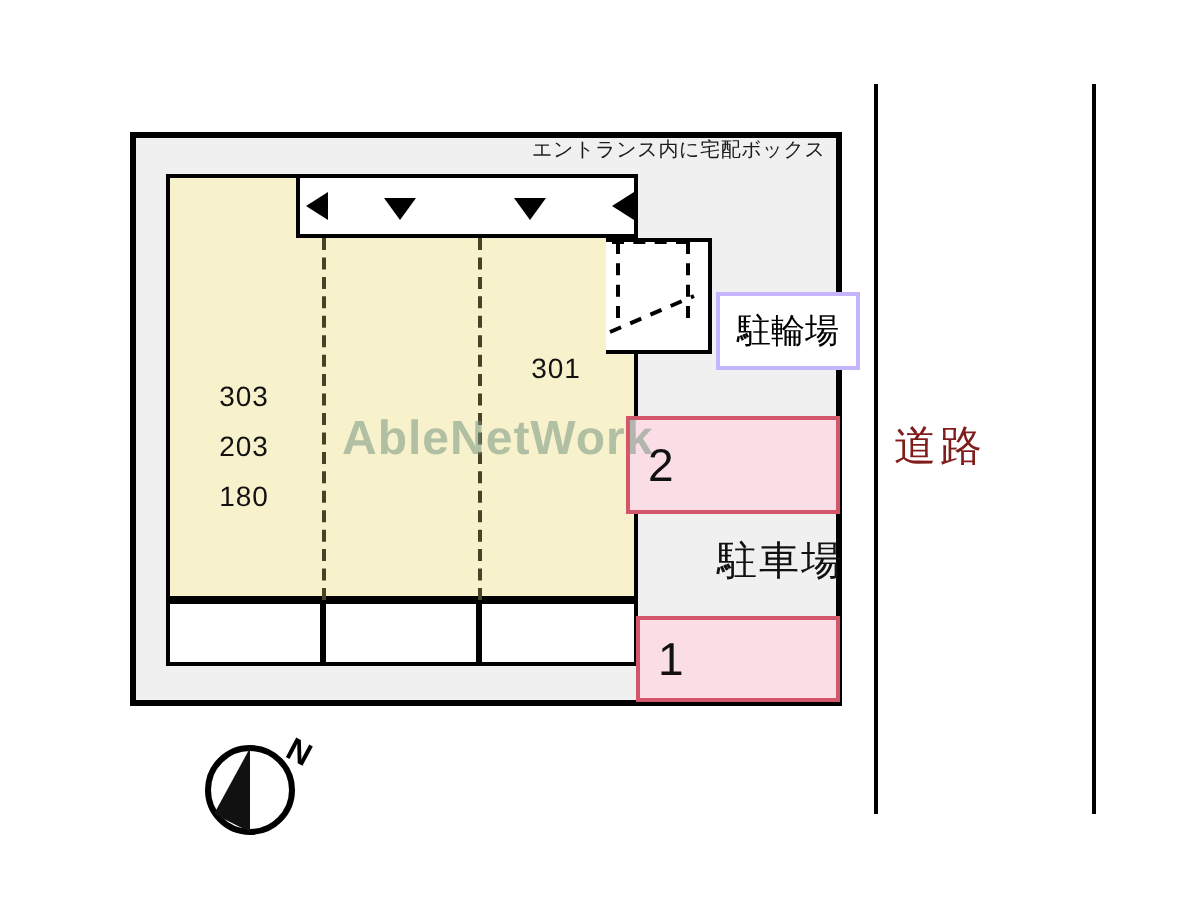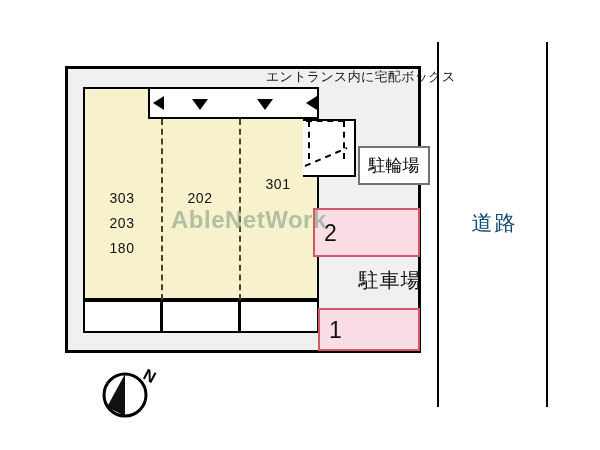--- a/index.html
+++ b/index.html
@@ -146,35 +146,35 @@
   .room-col.c3 { left: 83px;  top: 186px; }
   .room-col.c2 { left: 161px; top: 186px; }
   .room-col.c1 { left: 239px; top: 172px; }
   .room-num { display: block; }
 
   
   .delivery-note {
     position: absolute;
     left: 266px;
     top: 68px;
-    font-size: 13px;
+    font-size: 10px;
     color: #1a1a1a;
     white-space: nowrap;
     letter-spacing: 0.3px;
   }
 
   
   .bike-parking {
     position: absolute;
     left: 358px;
     top: 146px;
     width: 72px;
     height: 39px;
     background: #ffffff;
-    border: 2px solid #737373;
+    border: 2px solid #c4b5fd;
     box-sizing: border-box;
     display: flex;
     align-items: center;
     justify-content: center;
     font-size: 17px;
     color: #000000;
     font-weight: normal;
   }
 
   
@@ -217,23 +217,23 @@
     height: 365px;
     border-left: 2px solid #000000;
   }
   .road-line.left  { left: 437px; }
   .road-line.right { left: 546px; }
   .road-label {
     position: absolute;
     left: 447px;
     top: 209px;
     width: 95px;
-    text-align: center;
+    text-align: left;
     font-size: 21px;
-    color: #0c4a6e;
+    color: #7f1d1d;
     letter-spacing: 2px;
   }
 
   
   .compass {
     position: absolute;
     left: 101px;
     top: 362px;
     width: 60px;
     height: 58px;
@@ -285,21 +285,20 @@
   <div class="balcony b2"></div>
   <div class="balcony b1"></div>
 
   <div class="room-col c3">
     <span class="room-num">303</span>
     <span class="room-num">203</span>
     <span class="room-num">180</span>
   </div>
 
   <div class="room-col c2">
-    <span class="room-num">202</span>
   </div>
 
   <div class="room-col c1">
     <span class="room-num">301</span>
   </div>
 
   <div class="delivery-note">エントランス内に宅配ボックス</div>
 
   <div class="bike-parking">駐輪場</div>
 

